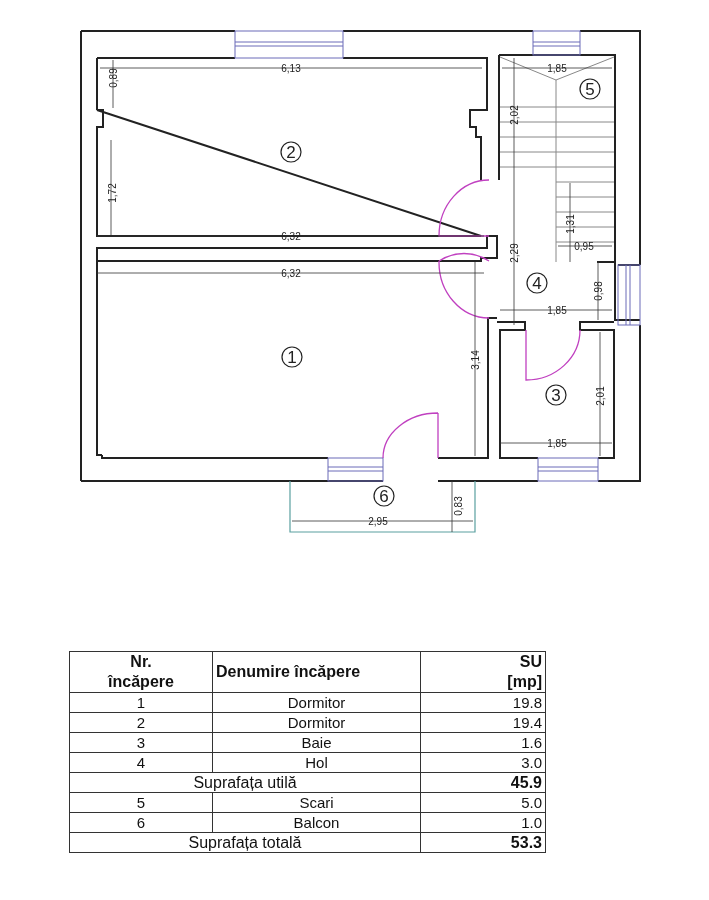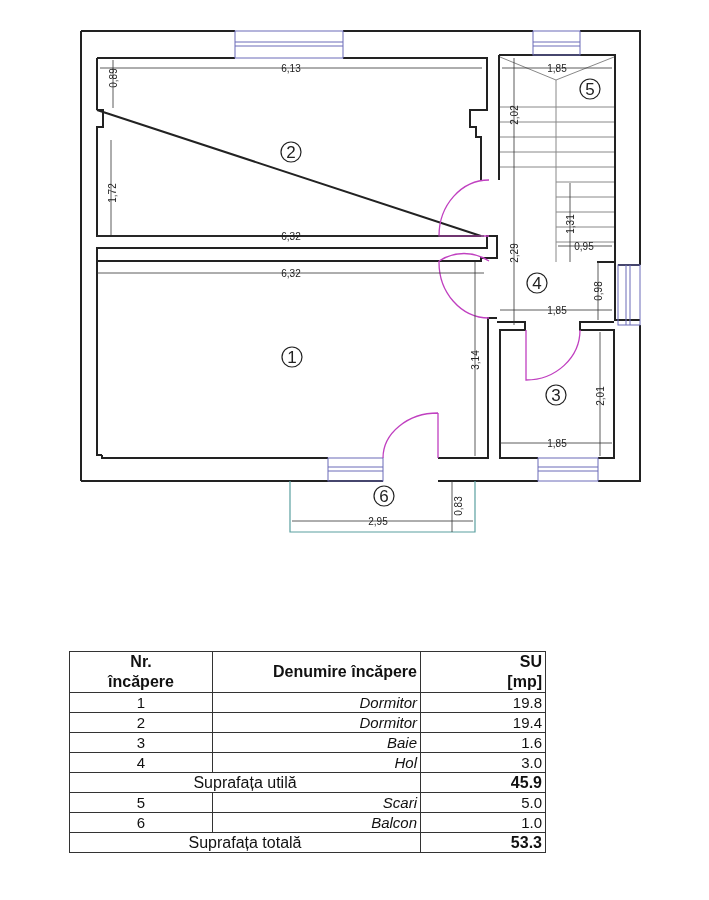--- a/index.html
+++ b/index.html
@@ -7,23 +7,23 @@
   #plan { position: absolute; left: 0; top: 0; }
   #plan text { font-family: "Liberation Sans", sans-serif; fill: #222; }
   .dim { font-size: 10px; }
   .room-num { font-size: 17px; }
   #rooms-table {
     position: absolute; left: 69px; top: 651px;
     width: 477px; border-collapse: collapse;
     font-size: 15px; color: #111;
   }
   #rooms-table td, #rooms-table th { border: 1px solid #333; padding: 0 3px; line-height: 19px; }
-  #rooms-table th { font-weight: bold; text-align: right; font-size: 16px; line-height: 20px; }
+  #rooms-table th { font-weight: bold; text-align: left; font-size: 16px; line-height: 20px; }
   #rooms-table .c-nr { width: 136px; text-align: center; }
-  #rooms-table .c-name { text-align: right; font-style: italic; }
+  #rooms-table .c-name { text-align: center; }
   #rooms-table .c-su { width: 118px; text-align: right; }
   #rooms-table .sub-label { text-align: center; font-weight: normal; font-size: 16px; }
   #rooms-table .sub-val { text-align: right; font-weight: bold; font-size: 16px; margin-left: 17px; }
 </style>
 </head>
 <body>
 
 <svg id="plan" width="709" height="600" viewBox="0 0 709 600" xmlns="http://www.w3.org/2000/svg">
   <g fill="none" stroke="#222" stroke-width="2">
 

